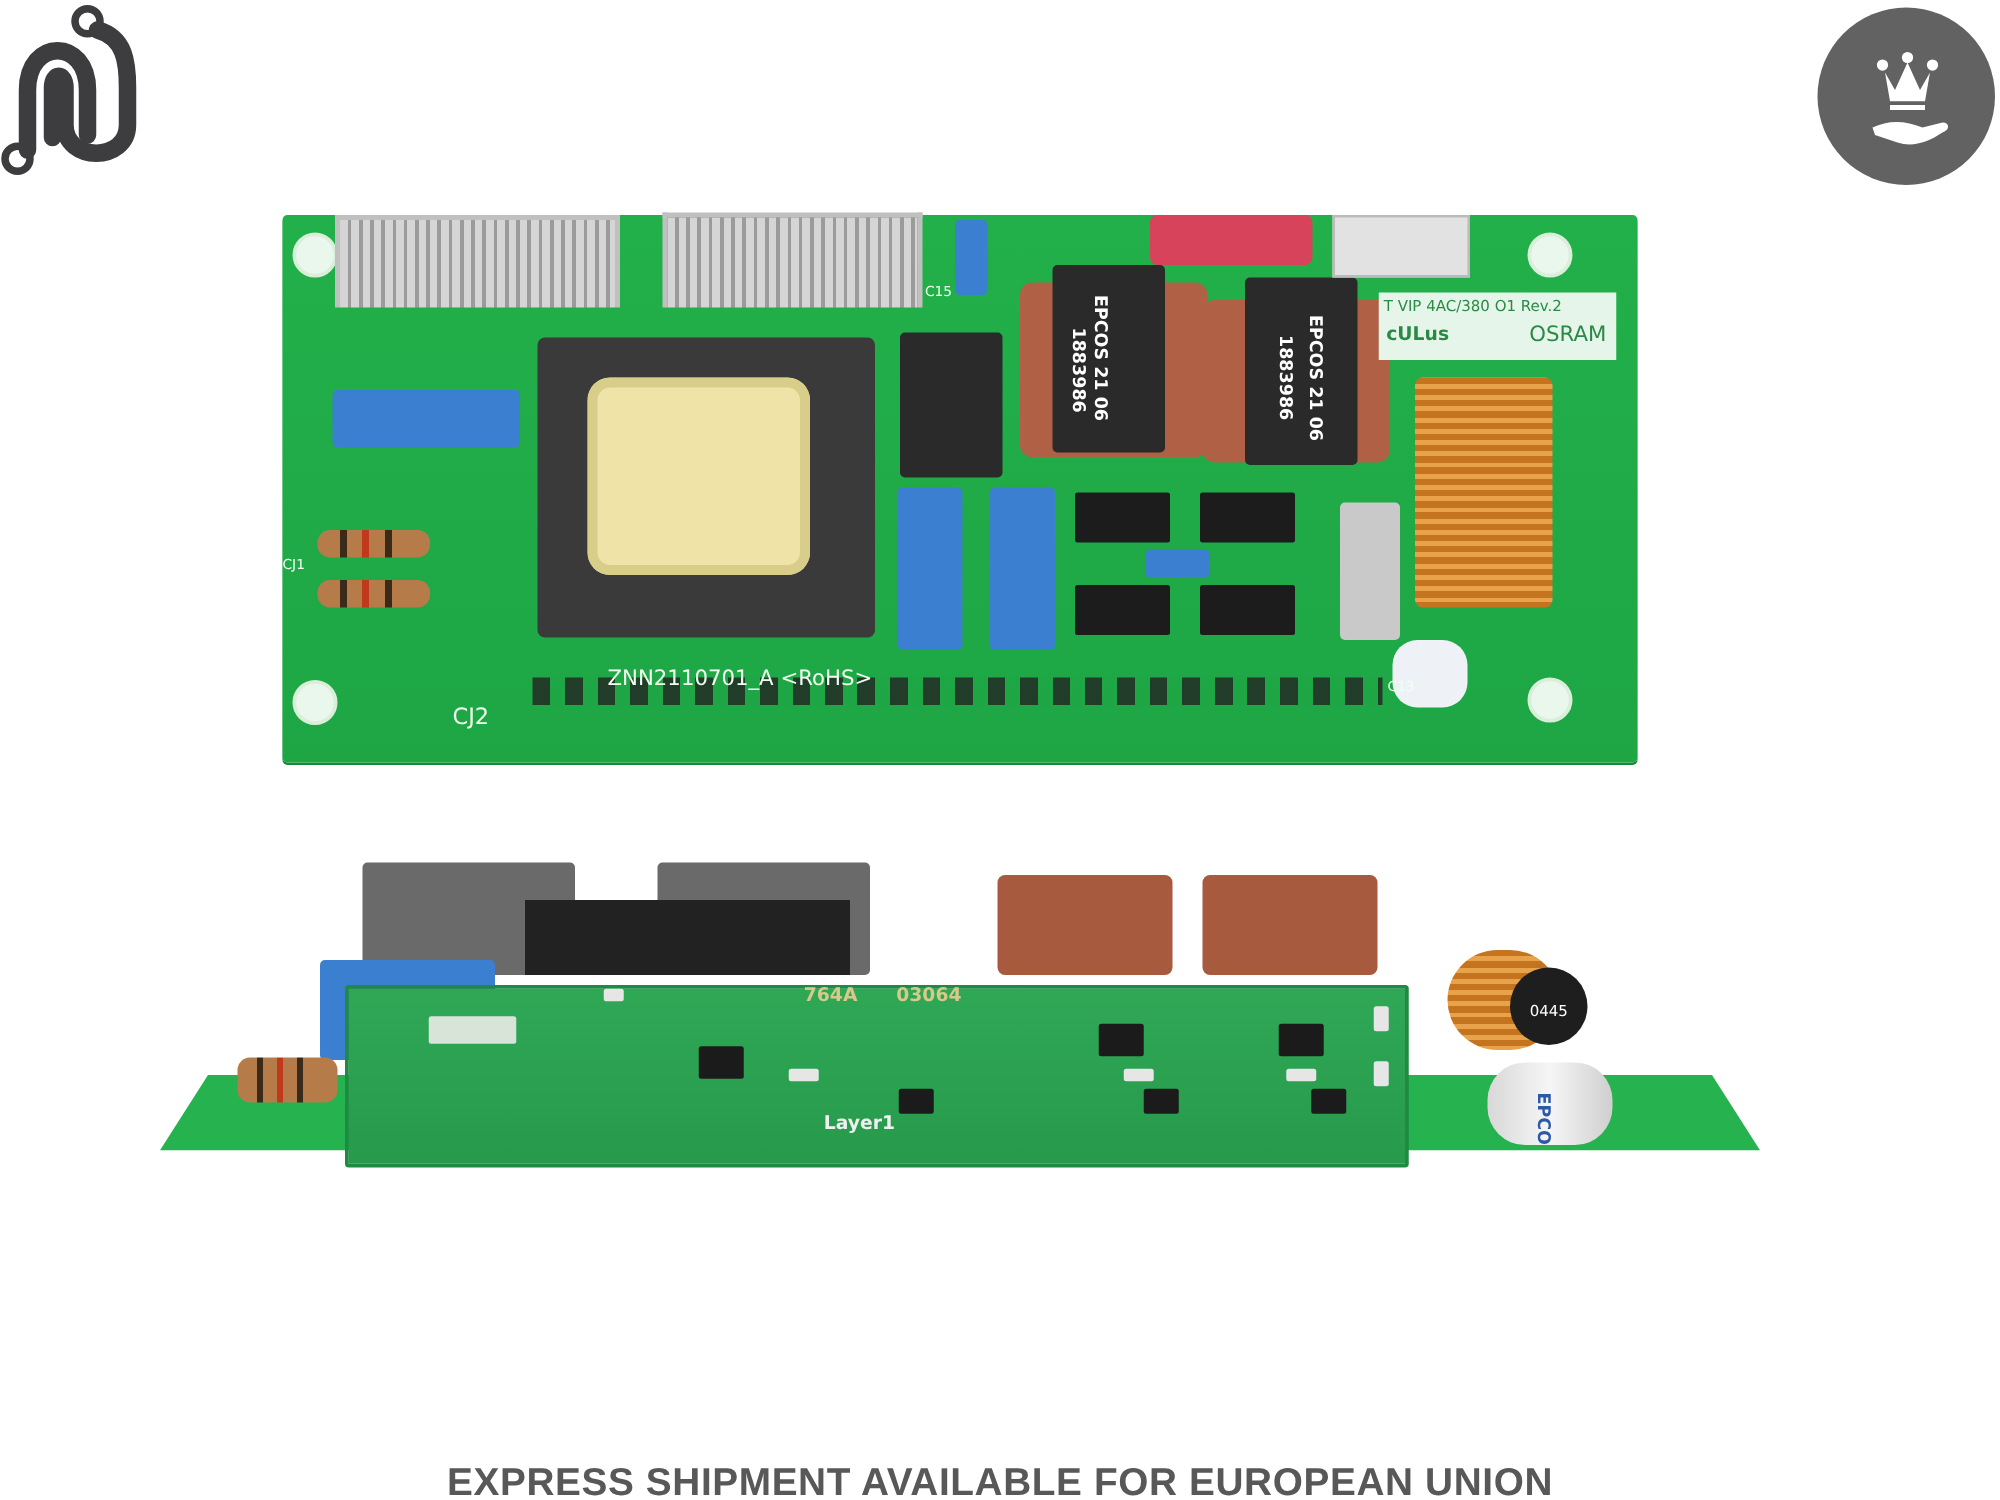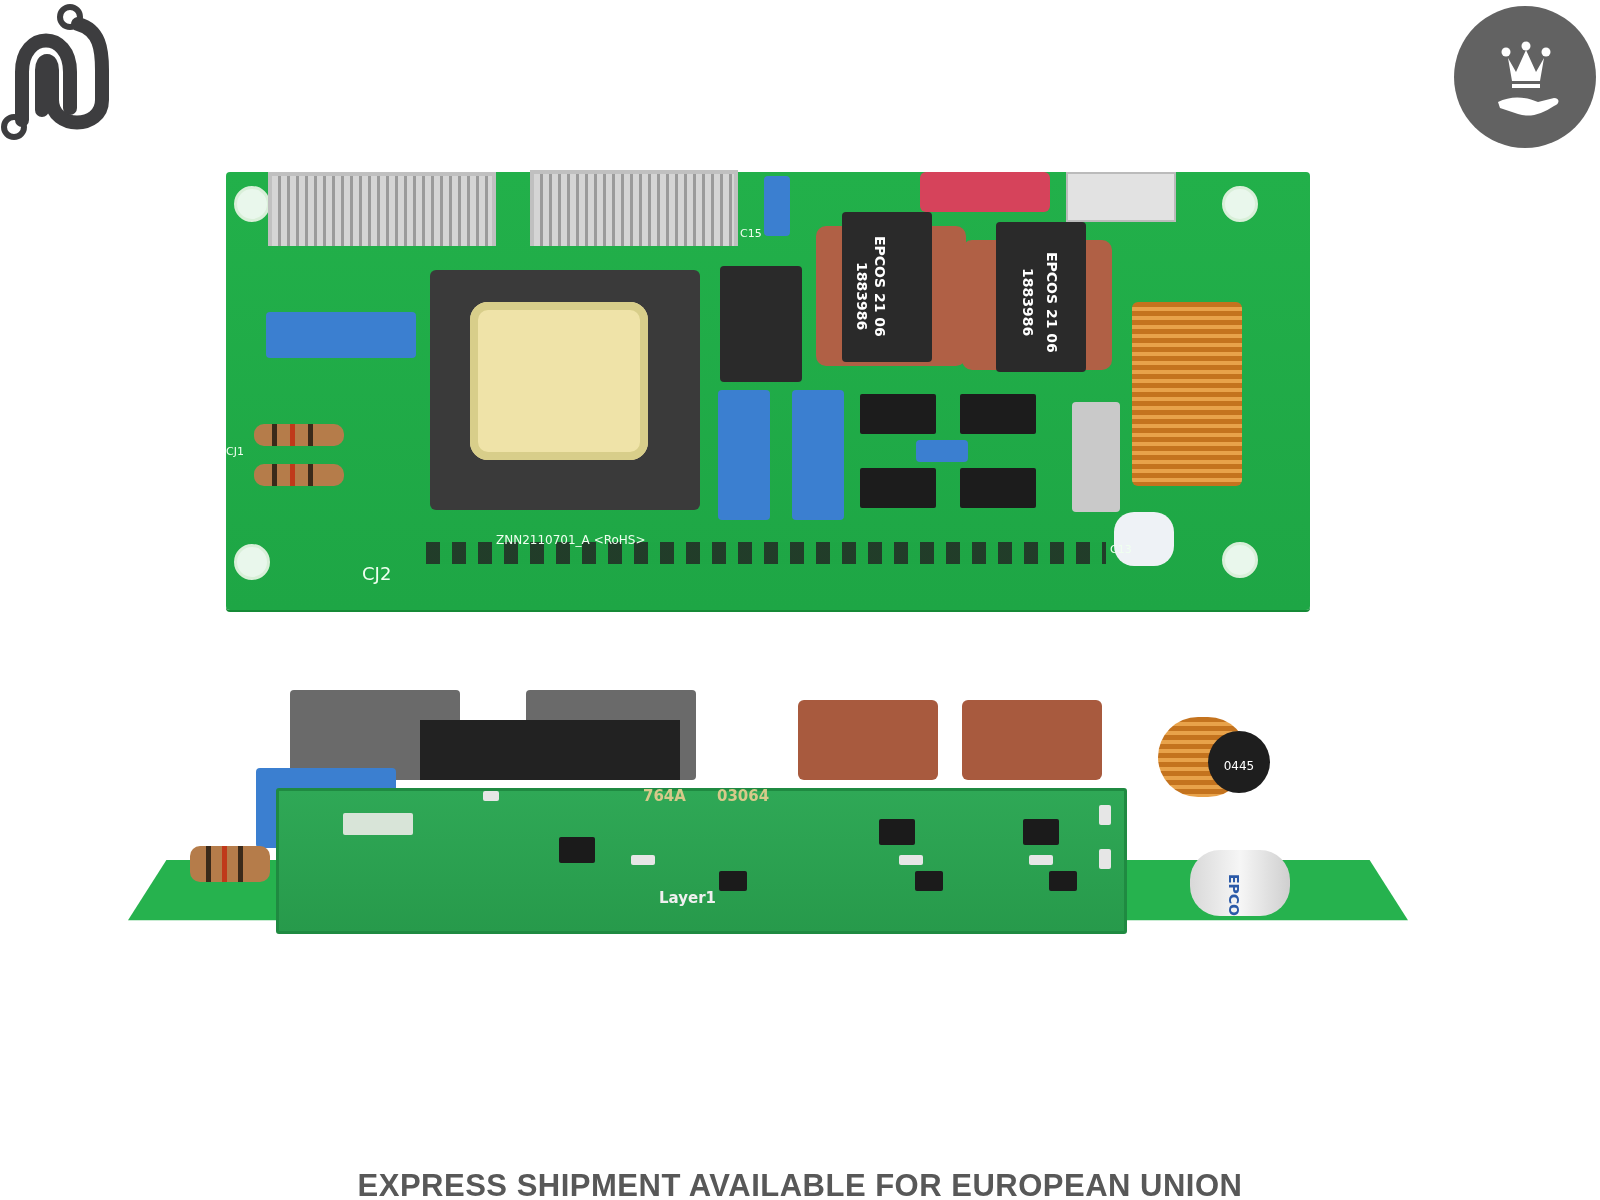--- a/index.html
+++ b/index.html
@@ -33,21 +33,21 @@
   .resistor { position: absolute; height: 22px; background: linear-gradient(90deg,#b57c4a 0 20%,#3a2a1a 20% 26%,#b57c4a 26% 40%,#c0391a 40% 46%,#b57c4a 46% 60%,#3a2a1a 60% 66%,#b57c4a 66%); border-radius: 10px; }
   .smd-strip { position: absolute; left: 200px; top: 370px; width: 680px; height: 22px; background: repeating-linear-gradient(90deg,#222 0 14px,#1ea645 14px 26px); opacity: 0.8; }
 
   
   .pcb-side-base { position: absolute; left: 128px; top: 860px; width: 1280px; height: 86px; background: #26b24e; clip-path: polygon(3% 0, 97% 0, 100% 70%, 0 70%); }
   .side-components { position: absolute; left: 290px; top: 690px; width: 820px; height: 90px; }
   .daughter-board { position: absolute; left: 276px; top: 788px; width: 845px; height: 140px; background: linear-gradient(180deg,#2fa856,#279a4b); border: 3px solid #1f8a41; border-radius: 3px; }
   .db-text { position: absolute; color: #d7c98a; font-weight: bold; font-size: 15px; }
   .smd-chip { position: absolute; width: 36px; height: 26px; background: #1b1b1b; border-radius: 2px; }
   .smd-pad { position: absolute; width: 16px; height: 10px; background: #e6e6e6; border-radius: 2px; }
-  .toroid { position: absolute; left: 1158px; top: 717px; width: 120px; height: 86px; }
+  .toroid { position: absolute; left: 1158px; top: 760px; width: 120px; height: 86px; }
   .gdt { position: absolute; left: 1190px; top: 850px; width: 100px; height: 66px; background: linear-gradient(90deg,#d8d8d8,#f6f6f6,#cfcfcf); border-radius: 30px; }
   .gdt-text { position: absolute; color: #2b5aa8; font-weight: bold; font-size: 14px; }
 
   
   .caption { position: absolute; left: 0; width: 1600px; top: 1168px; text-align: center; color: #585858; font-family: "Liberation Sans", sans-serif; font-weight: bold; font-size: 31px; letter-spacing: 0.5px; }
 </style>
 </head>
 <body>
 
 <div class="logo">
@@ -96,36 +96,41 @@
   <div class="choke" style="left:616px;top:40px;width:90px;height:150px">
     <div style="position:absolute;left:30px;top:24px;writing-mode:vertical-rl">EPCOS 21 06</div>
     <div style="position:absolute;left:12px;top:50px;writing-mode:vertical-rl">1883986</div>
   </div>
   <div class="choke-side" style="left:736px;top:68px;width:150px;height:130px;border-radius:10px"></div>
   <div class="choke" style="left:770px;top:50px;width:90px;height:150px">
     <div style="position:absolute;left:48px;top:30px;writing-mode:vertical-rl">EPCOS 21 06</div>
     <div style="position:absolute;left:24px;top:46px;writing-mode:vertical-rl">1883986</div>
   </div>
 
+  <div class="label-strip">
+    <div style="position:absolute;left:4px;top:4px;font-size:12px;white-space:nowrap">T VIP 4AC/380 O1 Rev.2</div>
+    <div style="position:absolute;left:6px;top:24px;font-size:15px;font-weight:bold">cULus</div>
+    <div style="position:absolute;right:8px;top:24px;font-size:17px">OSRAM</div>
+  </div>
 
   <div class="coil" style="left:906px;top:130px;width:110px;height:184px"></div>
   <div class="ic-black" style="left:634px;top:222px;width:76px;height:40px"></div>
   <div class="ic-black" style="left:734px;top:222px;width:76px;height:40px"></div>
   <div class="ic-black" style="left:634px;top:296px;width:76px;height:40px"></div>
   <div class="ic-black" style="left:734px;top:296px;width:76px;height:40px"></div>
   <div style="position:absolute;left:846px;top:230px;width:48px;height:110px;background:#c9c9c9;border-radius:4px"></div>
   <div style="position:absolute;left:840px;top:0;width:106px;height:46px;background:#e2e2e2;border:2px solid #bbb"></div>
   <div style="position:absolute;left:888px;top:340px;width:60px;height:54px;background:#eef2f6;border-radius:20px"></div>
 
   <div class="resistor" style="left:28px;top:252px;width:90px"></div>
   <div class="resistor" style="left:28px;top:292px;width:90px"></div>
 
   <div class="smd-strip"></div>
 
-  <div class="silk" style="left:270px;top:328px;font-size:12px">ZNN2110701_A &lt;RoHS&gt;</div>
+  <div class="silk" style="left:260px;top:328px;font-size:17px">ZNN2110701_A &lt;RoHS&gt;</div>
   <div class="silk" style="left:136px;top:358px;font-size:18px">CJ2</div>
   <div class="silk" style="left:0px;top:240px;font-size:11px">CJ1</div>
   <div class="silk" style="left:514px;top:22px;font-size:11px">C15</div>
   <div class="silk" style="left:884px;top:338px;font-size:11px">C13</div>
 </div>
 
 <div class="pcb-side-base"></div>
 <div class="side-components">
   <div style="position:absolute;left:0;top:0;width:170px;height:90px;background:#6a6a6a;border-radius:4px"></div>
   <div style="position:absolute;left:236px;top:0;width:170px;height:90px;background:#6a6a6a;border-radius:4px"></div>

